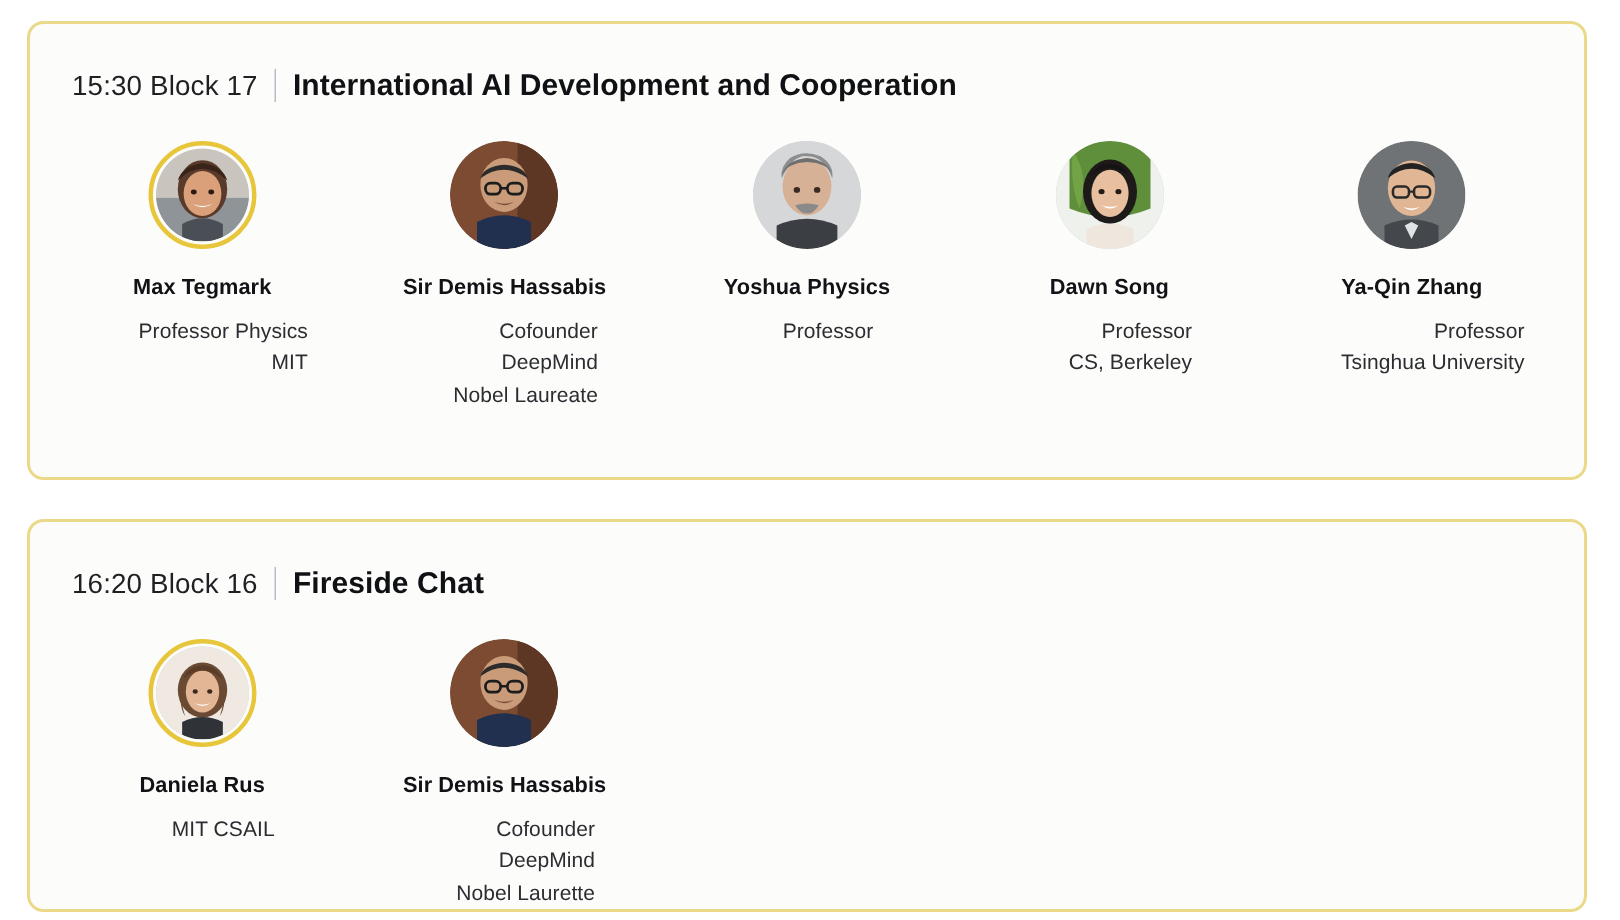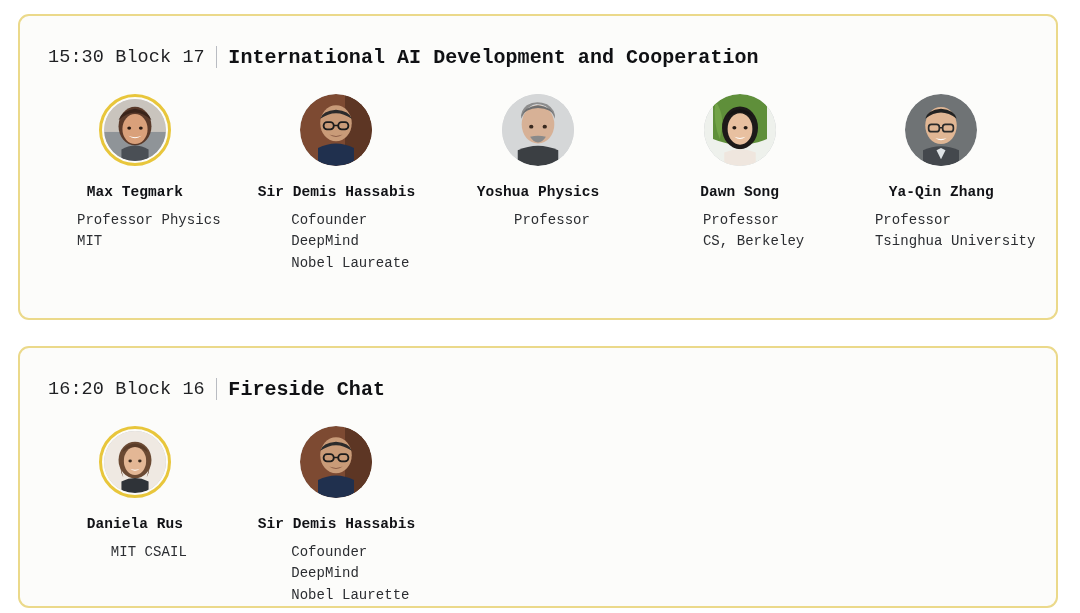--- a/index.html
+++ b/index.html
@@ -24,21 +24,20 @@
   }
   .session-card {
     position: relative;
     box-sizing: border-box;
     border: 2px solid #EBD98A;
     border-radius: 11px;
     background: #FCFCFA;
     width: 1040px;
     margin-bottom: 26px;
     padding: 0 0 14px 0;
-    font-family: Liberation Mono, monospace;
   }
   .card-1 { height: 306px; }
   .card-2 { height: 262px; }
 
   .card-header {
     display: flex;
     align-items: center;
     padding: 26px 0 0 28px;
     height: 30px;
   }
@@ -67,21 +66,21 @@
   .speakers {
     display: grid;
     grid-template-columns: repeat(5, 1fr);
     padding: 22px 14px 0 14px;
     align-items: start;
   }
   .speaker {
     display: flex;
     flex-direction: column;
     align-items: center;
-    text-align: left;
+    text-align: right;
     padding: 0 6px;
   }
   .avatar-wrap {
     width: 72px;
     height: 72px;
     border-radius: 50%;
     display: flex;
     align-items: center;
     justify-content: center;
     box-sizing: border-box;

